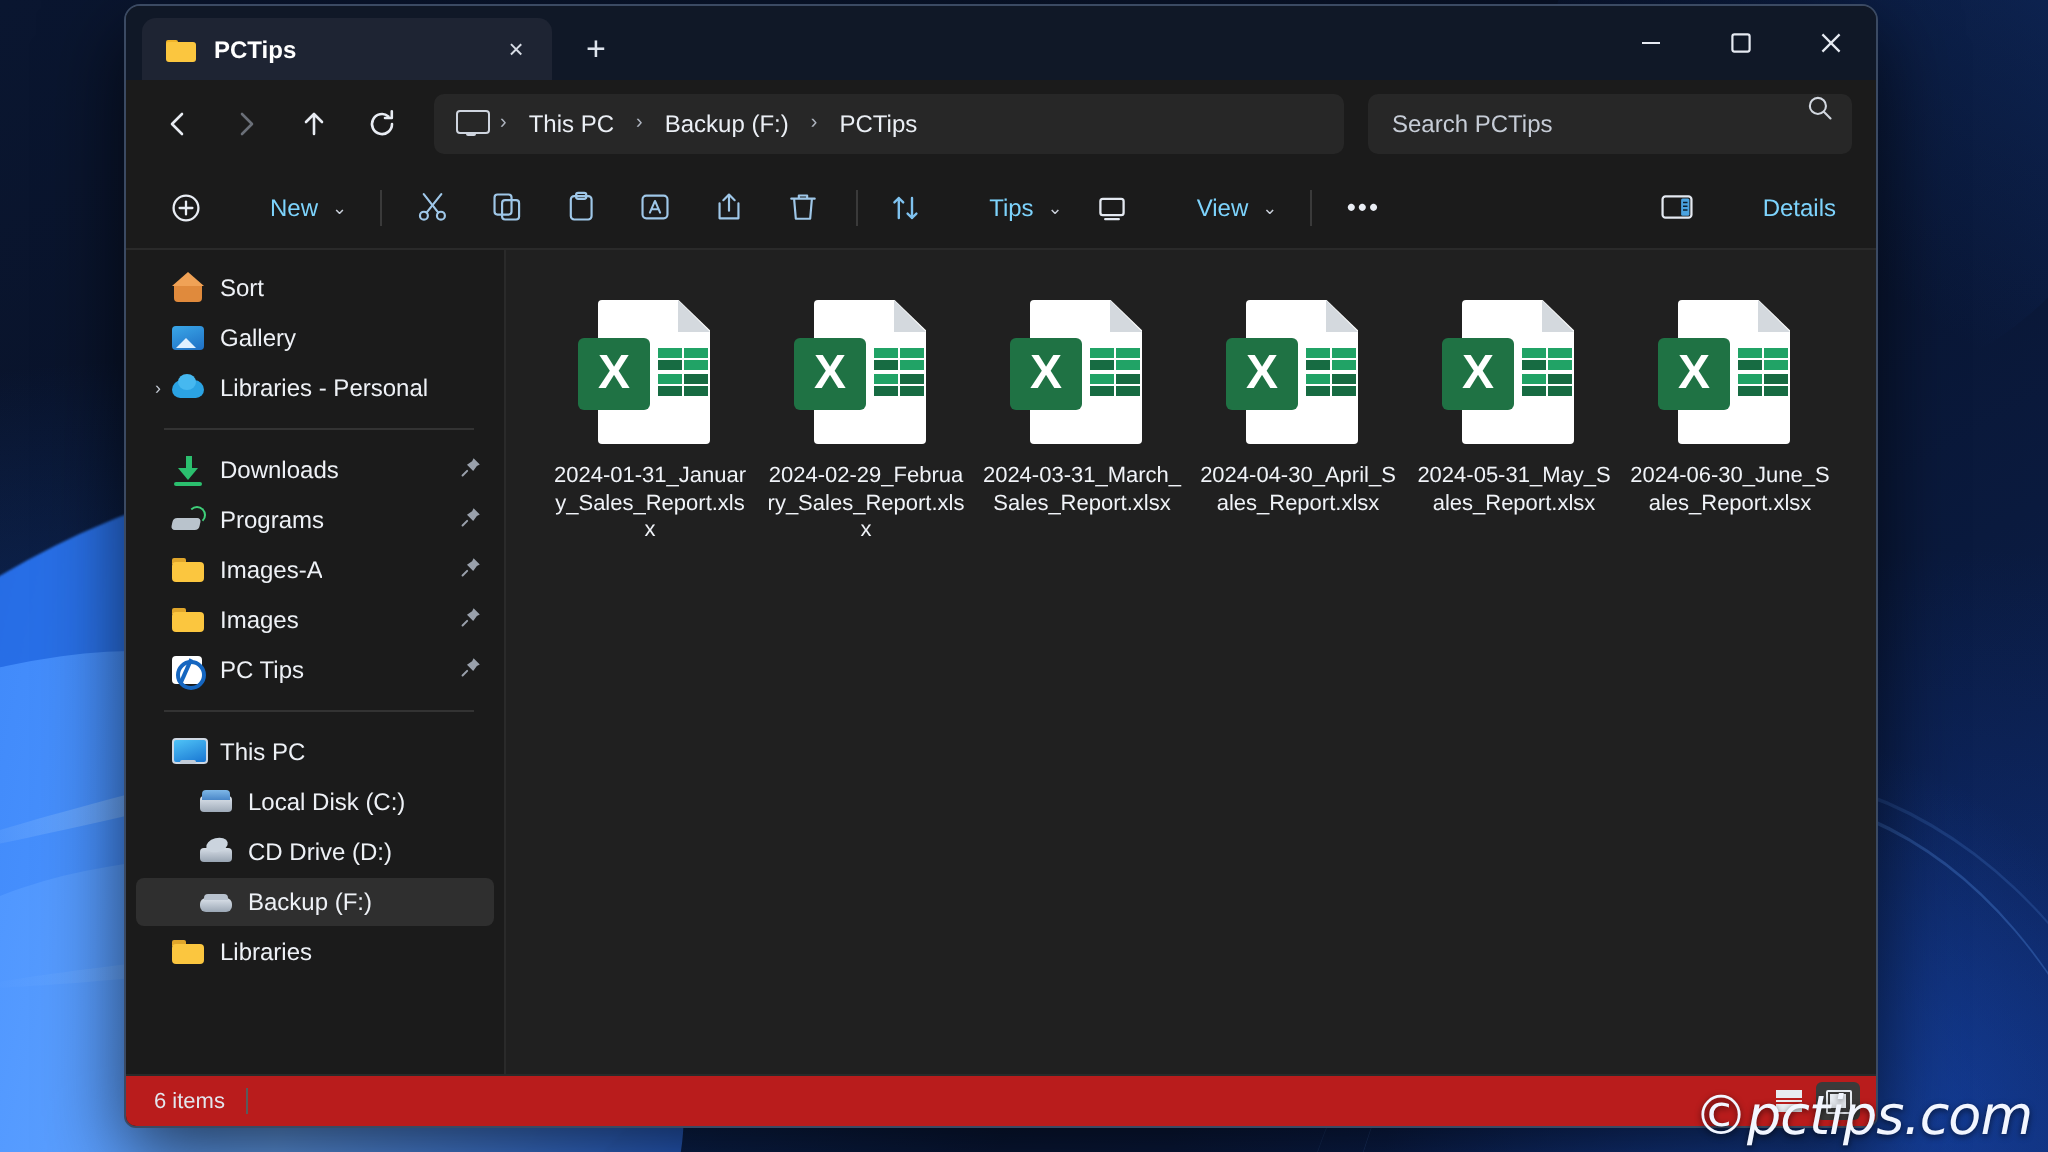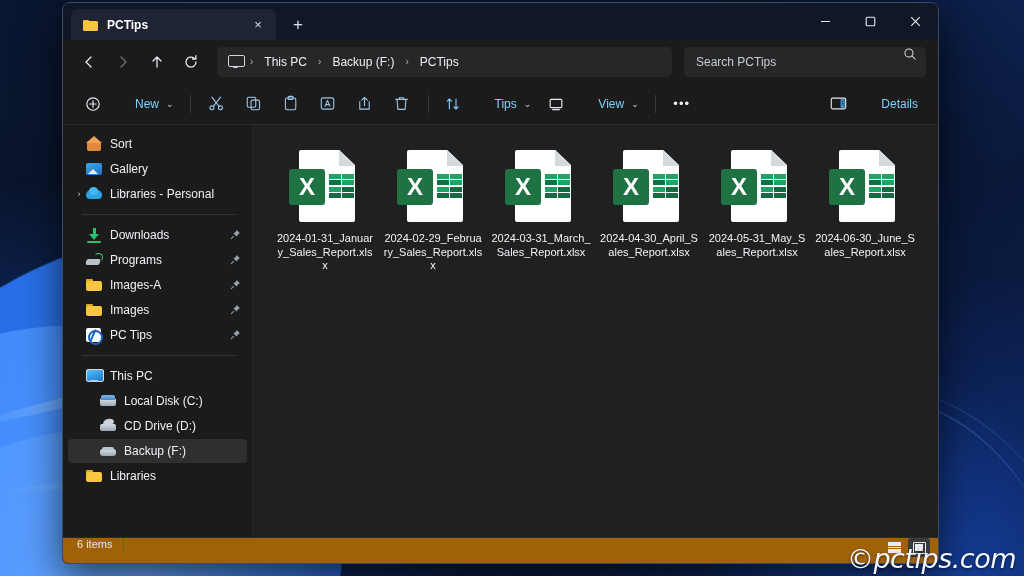--- a/index.html
+++ b/index.html
@@ -311,22 +311,22 @@
   .xlsx-grid i { background:#21a366; display:block; }
   .xlsx-grid i.d { background:#176b42; }
   .fname {
     font-size:11px; line-height:13.5px; color:#f0f3f8;
     text-align:center; word-break:break-all; max-width:100px;
   }
 
   
   #statusbar {
     height:26px; flex:0 0 26px;
-    background:#a16207; border-top:1px solid #2a2a2a;
-    display:flex; align-items:flex-start; padding:0 8px 0 14px;
+    background:#b91c1c; border-top:1px solid #2a2a2a;
+    display:flex; align-items:center; padding:0 8px 0 14px;
   }
   #statusbar .count { font-size:11px; color:#e2e6ed; }
   #statusbar .divider { width:1px; height:13px; background:#5a5a5a; margin-left:11px; }
   #viewtoggles { margin-left:auto; display:flex; gap:3px; align-items:center; }
   .vbtn {
     width:22px; height:19px; border-radius:3px;
     display:flex; align-items:center; justify-content:center;
   }
   .vbtn.active { background:#3a3a3a; }
   .vic-list { width:13px; height:11px; display:flex; flex-direction:column; justify-content:space-between; }

